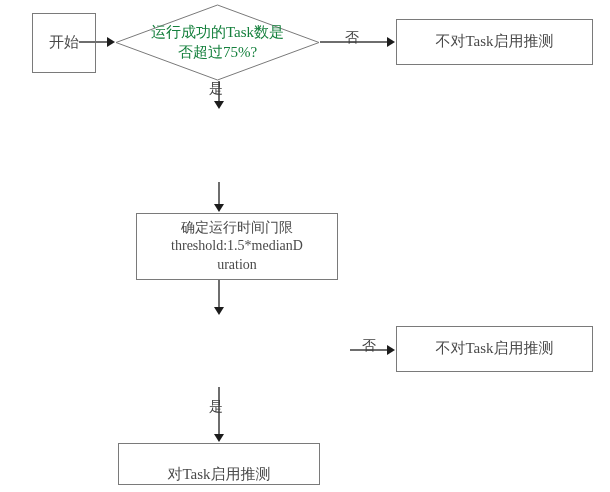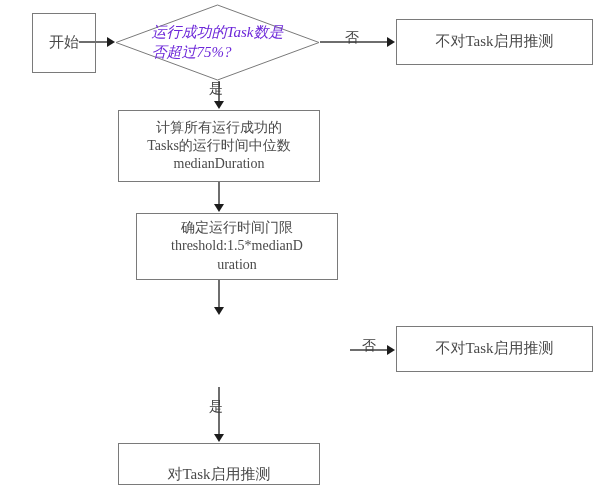--- a/index.html
+++ b/index.html
@@ -46,24 +46,24 @@
   }
   .diamond-wrap .label {
     position: absolute;
     left: 0;
     top: 0;
     width: 100%;
     height: 100%;
     display: flex;
     align-items: center;
     justify-content: center;
+    text-align: center;
     white-space: pre-line;
     line-height: 1.30;
-    color: #6d28d9;
-    font-style: italic;
+    color: #15803d;
   }
   .edge {
     position: absolute;
     background: #6e6e6e;
   }
   .edge.h { height: 2px; }
   .edge.v { width: 2px; }
   .arrow {
     position: absolute;
     width: 0;
@@ -102,25 +102,20 @@
       <polygon points="1,38.5 102.5,1 204,38.5 102.5,76" fill="#ffffff" stroke="#7a7a7a" stroke-width="1"></polygon>
     </svg>
     <div class="label cn20">运行成功的Task数是
 否超过75%?</div>
   </div>
 
   <div class="node box" style="left:396px; top:19px; width:197px; height:46px;">
     <span class="label cn20">不对Task启用推测</span>
   </div>
 
-  <div class="node box" style="left:118px; top:110px; width:202px; height:72px;">
-    <span class="label cn16">计算所有运行成功的
-Tasks的运行时间中位数
-medianDuration</span>
-  </div>
 
   <div class="node box" style="left:136px; top:213px; width:202px; height:67px;">
     <span class="label cn16">确定运行时间门限
 threshold:1.5*medianD
 uration</span>
   </div>
 
 
   <div class="node box" style="left:396px; top:326px; width:197px; height:46px;">
     <span class="label cn20">不对Task启用推测</span>

